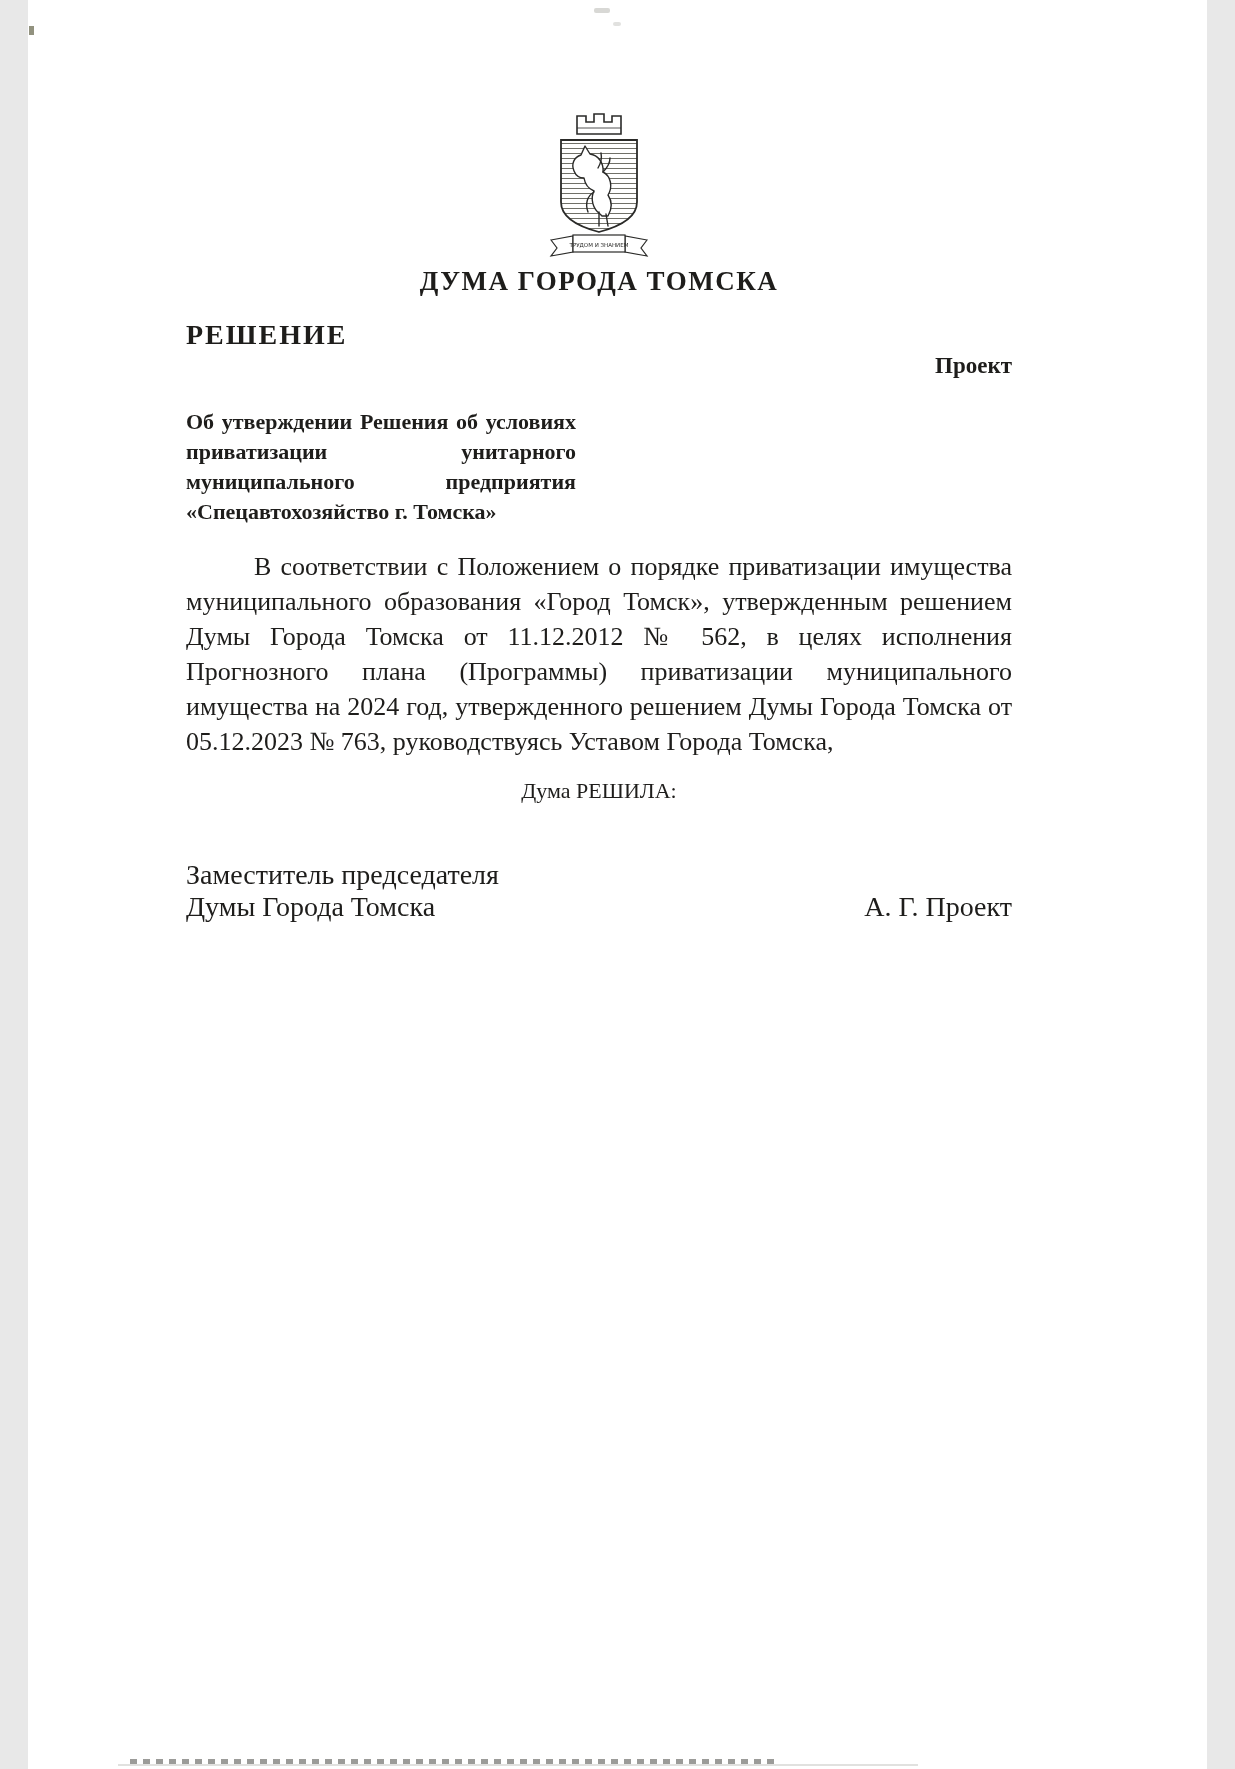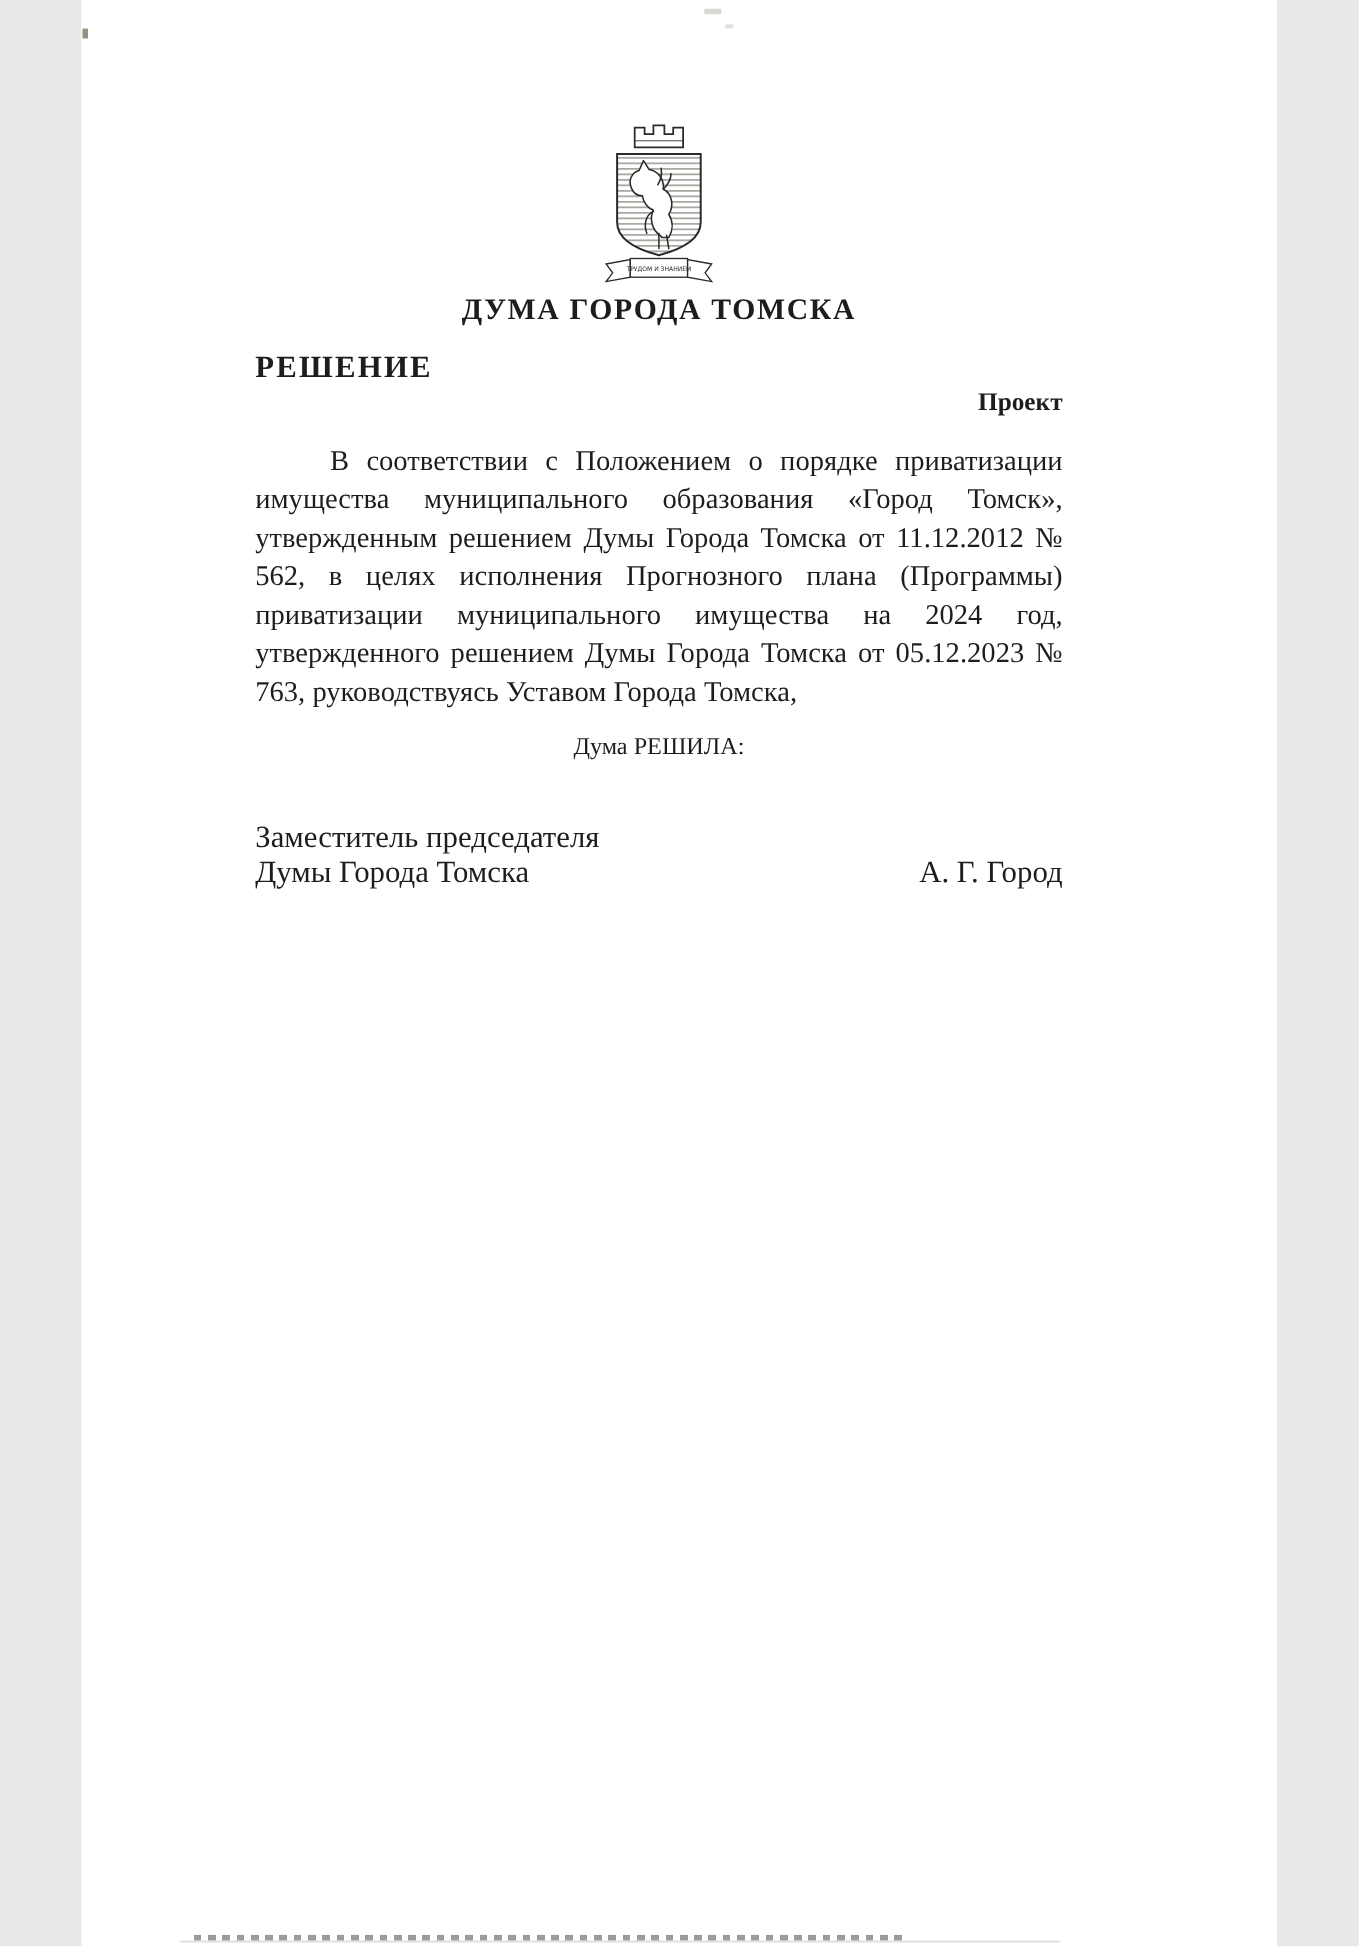--- a/index.html
+++ b/index.html
@@ -1,18 +1,18 @@
 <!DOCTYPE html>
 <html><head>
 <meta charset="utf-8">
 <style>
   html,body { margin:0; padding:0; background:#e8e8e8; }
   .page {
     position:relative;
-    width:1087px; height:1769px;
+    width:1179px; height:1769px;
     margin:0 auto;
     background:#ffffff;
     font-family:"Liberation Serif","DejaVu Serif",serif;
     color:#1e1d1b;
     overflow:hidden;
   }
   .content { position:absolute; left:158px; right:195px; top:0; }
 
   .emblem { width:132px; margin:106px auto 4px; display:block; }
 
@@ -98,32 +98,33 @@
         <rect x="40" y="129" width="52" height="17"></rect>
       </g>
       <text x="66" y="140.5" text-anchor="middle" font-size="5.5" font-family="DejaVu Sans, sans-serif" fill="#2a2a28">ТРУДОМ И ЗНАНИЕМ</text>
     </svg>
 
     <div class="org-name">ДУМА ГОРОДА ТОМСКА</div>
     <div class="doc-type">РЕШЕНИЕ</div>
     <div class="draft">Проект</div>
 
 
+    <div class="subject">Об утверждении Решения об условиях приватизации унитарного муниципального предприятия «Спецавтохозяйство г. Томска»</div>
 
     <p class="body-par indent intro">В соответствии с Положением о порядке приватизации имущества муниципального образования «Город Томск», утвержденным решением Думы Города Томска от 11.12.2012 № 562, в целях исполнения Прогнозного плана (Программы) приватизации муниципального имущества на 2024 год, утвержденного решением Думы Города Томска от 05.12.2023 № 763, руководствуясь Уставом Города Томска,</p>
 
     <div class="resolved">Дума РЕШИЛА:</div>
 
 
     <div class="signature">
       <div class="sig-left">
         <div>Заместитель председателя</div>
         <div>Думы Города Томска</div>
       </div>
-      <div class="sig-name">А. Г. Город</div>
+      <div class="sig-name">А. Г. Проект</div>
     </div>
 
   </div>
 
   <div class="speck-a"></div>
   <div class="speck-b"></div>
   <div class="speck-c"></div>
   <div class="scan-line-bottom2"></div>
   <div class="scan-line-bottom"></div>
 </div>

